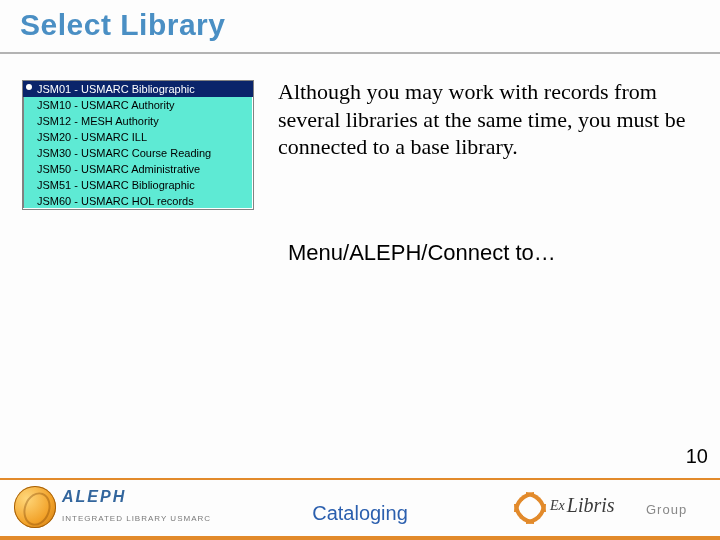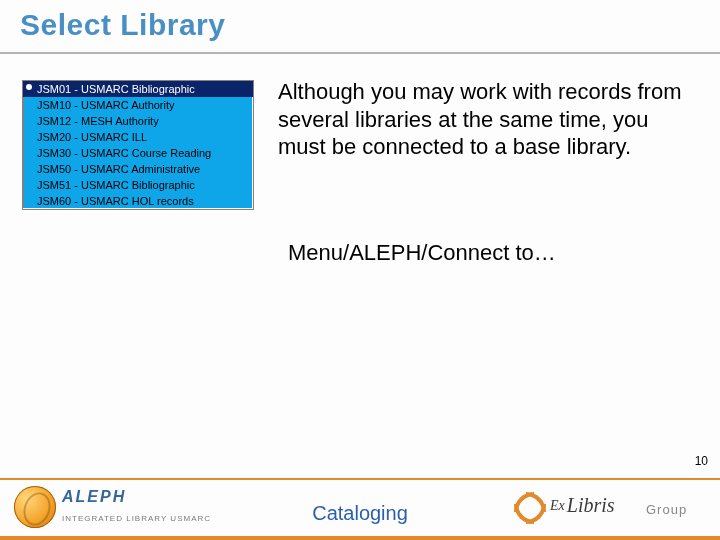--- a/index.html
+++ b/index.html
@@ -35,21 +35,21 @@
     border-bottom: 2px solid #b3b3b3;
   }
 
   
   .listbox {
     position: absolute;
     left: 22px;
     top: 80px;
     width: 230px;
     border: 1px solid #828282;
-    background: #0ea5e9;
+    background: #5eead4;
     font-family: Tahoma, Arial, sans-serif;
     font-size: 11px;
     box-shadow: inset -1px -1px 0 #fff, inset 1px 1px 0 #808080;
   }
   .listbox .row {
     padding: 1px 3px 1px 14px;
     line-height: 14px;
     color: #000;
     white-space: nowrap;
     position: relative;
@@ -70,20 +70,21 @@
 
   
   .para1 {
     position: absolute;
     left: 278px;
     top: 78px;
     width: 410px;
     font-size: 22px;
     color: #000;
     line-height: 1.25;
+    font-family: Liberation Serif, serif;
   }
   .menu-path {
     position: absolute;
     left: 288px;
     top: 240px;
     width: 420px;
     font-size: 22px;
     color: #000;
   }
   .para2 {
@@ -93,21 +94,21 @@
     width: 430px;
     font-size: 22px;
     color: #000;
     line-height: 1.25;
   }
 
   .page-num {
     position: absolute;
     right: 12px;
     bottom: 72px;
-    font-size: 12px;
+    font-size: 20px;
     color: #000;
   }
 
   
   .footer-rule-top {
     position: absolute;
     left: 0; right: 0;
     bottom: 60px;
     border-top: 2px solid #e28a2b;
   }

